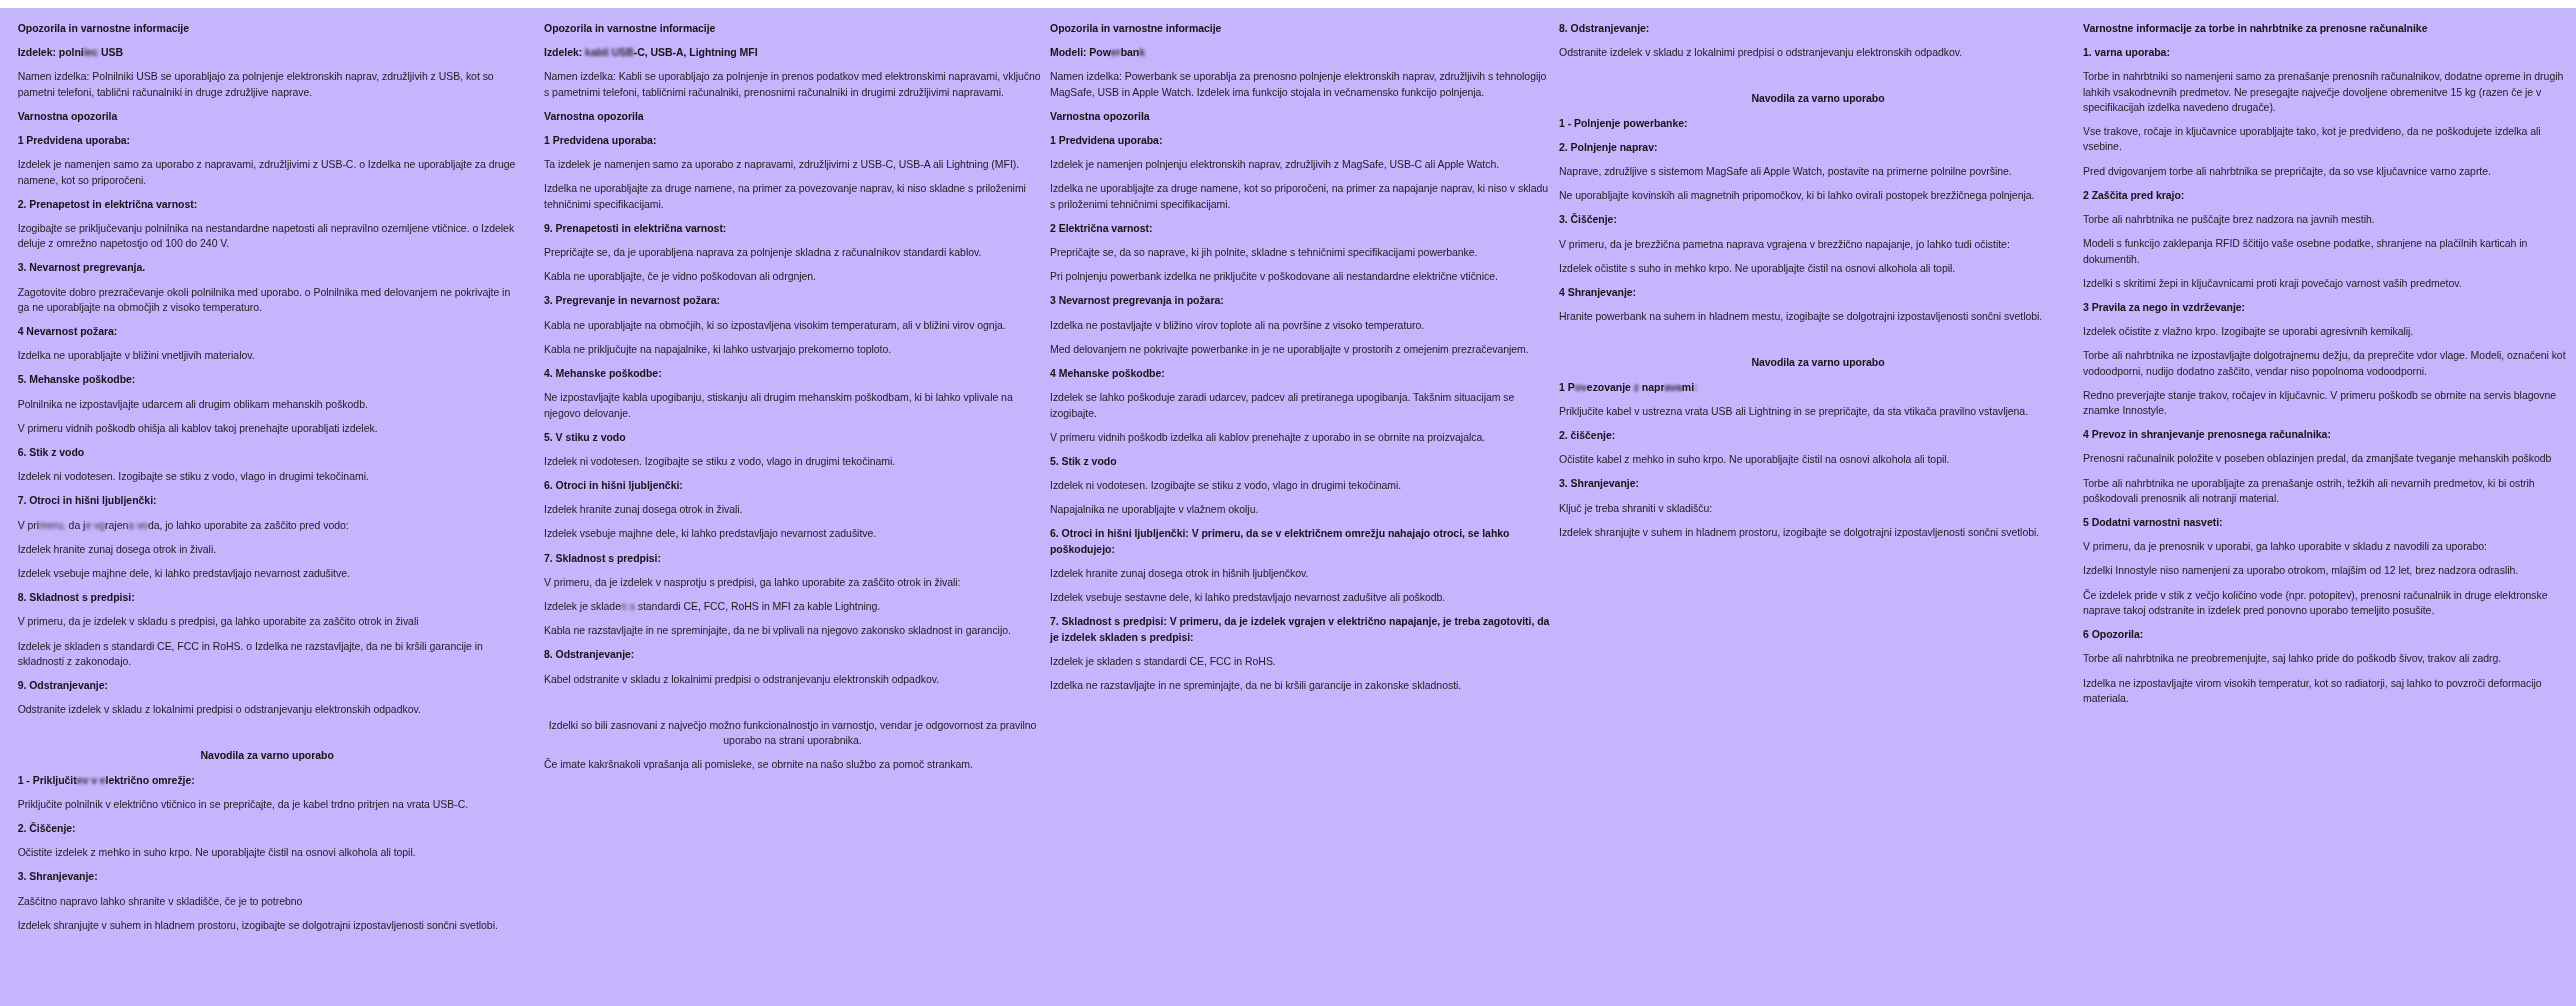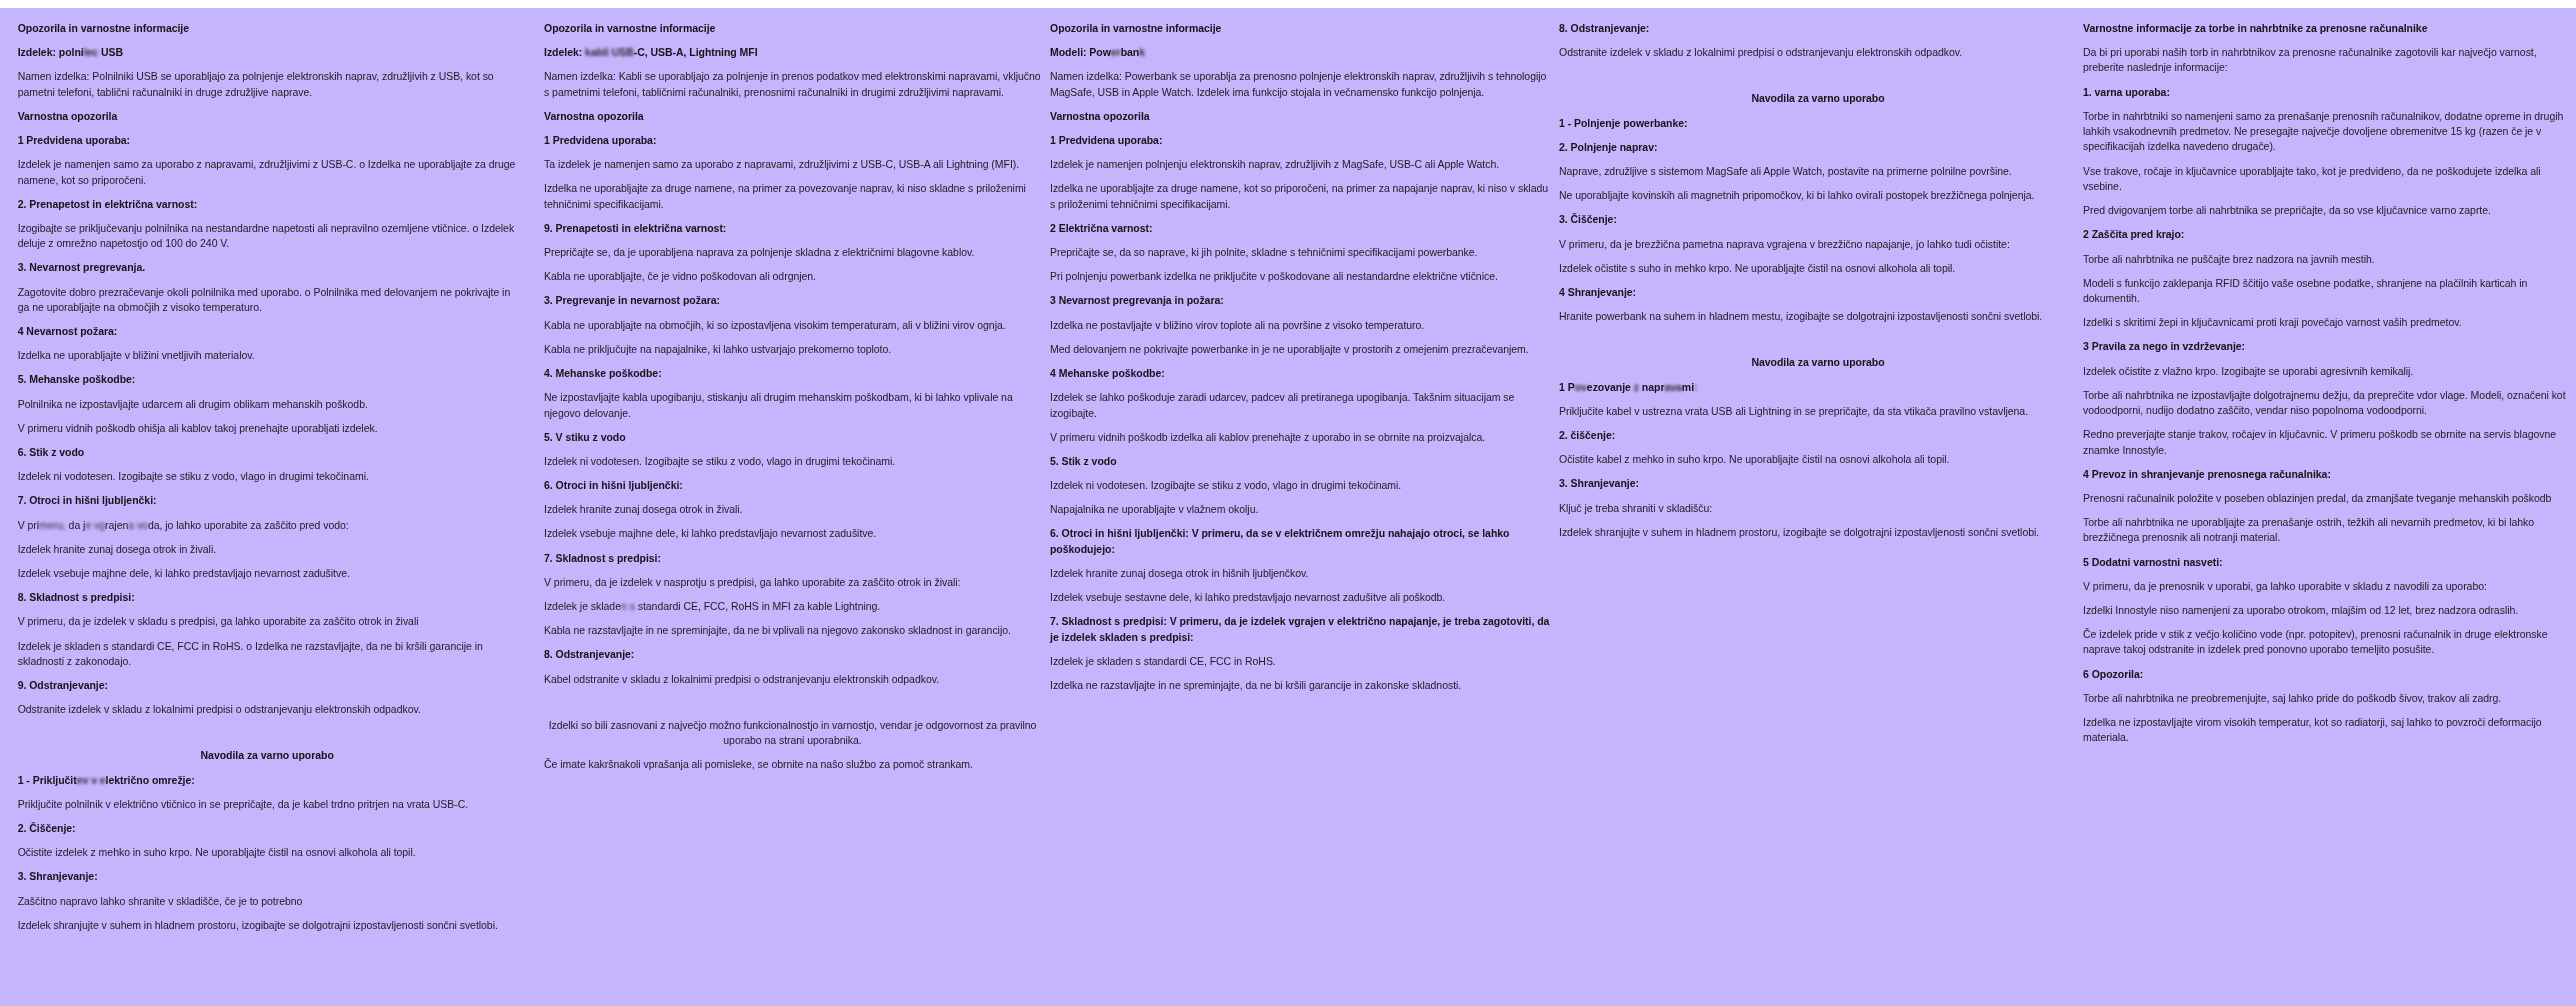--- a/index.html
+++ b/index.html
@@ -67,21 +67,21 @@
     </section>
   <section class="col col-2">
       <div class="blk title">Opozorila in varnostne informacije</div>
       <div class="blk h"><span>Izdelek: </span><span class="bl">kabli USB</span><span>-C, USB-A, Lightning MFI</span></div>
       <div class="blk p">Namen izdelka: Kabli se uporabljajo za polnjenje in prenos podatkov med elektronskimi napravami, vključno s pametnimi telefoni, tabličnimi računalniki, prenosnimi računalniki in drugimi združljivimi napravami.</div>
       <div class="blk h">Varnostna opozorila</div>
       <div class="blk h">1 Predvidena uporaba:</div>
       <div class="blk p">Ta izdelek je namenjen samo za uporabo z napravami, združljivimi z USB-C, USB-A ali Lightning (MFI).</div>
       <div class="blk p">Izdelka ne uporabljajte za druge namene, na primer za povezovanje naprav, ki niso skladne s priloženimi tehničnimi specifikacijami.</div>
       <div class="blk h">9. Prenapetosti in električna varnost:</div>
-      <div class="blk p">Prepričajte se, da je uporabljena naprava za polnjenje skladna z električnimi blagovne kablov.</div>
+      <div class="blk p">Prepričajte se, da je uporabljena naprava za polnjenje skladna z računalnikov standardi kablov.</div>
       <div class="blk p">Kabla ne uporabljajte, če je vidno poškodovan ali odrgnjen.</div>
       <div class="blk h">3. Pregrevanje in nevarnost požara:</div>
       <div class="blk p">Kabla ne uporabljajte na območjih, ki so izpostavljena visokim temperaturam, ali v bližini virov ognja.</div>
       <div class="blk p">Kabla ne priključujte na napajalnike, ki lahko ustvarjajo prekomerno toploto.</div>
       <div class="blk h">4. Mehanske poškodbe:</div>
       <div class="blk p">Ne izpostavljajte kabla upogibanju, stiskanju ali drugim mehanskim poškodbam, ki bi lahko vplivale na njegovo delovanje.</div>
       <div class="blk h">5. V stiku z vodo</div>
       <div class="blk p">Izdelek ni vodotesen. Izogibajte se stiku z vodo, vlago in drugimi tekočinami.</div>
       <div class="blk h">6. Otroci in hišni ljubljenčki:</div>
       <div class="blk p">Izdelek hranite zunaj dosega otrok in živali.</div>
@@ -139,36 +139,35 @@
       <div class="blk h"><span>1 P</span><span class="bl">ov</span><span>ezovanje </span><span class="bl">z</span><span> napr</span><span class="bl">ava</span><span>mi</span><span class="bl">:</span></div>
       <div class="blk p">Priključite kabel v ustrezna vrata USB ali Lightning in se prepričajte, da sta vtikača pravilno vstavljena.</div>
       <div class="blk h">2. čiščenje:</div>
       <div class="blk p">Očistite kabel z mehko in suho krpo. Ne uporabljajte čistil na osnovi alkohola ali topil.</div>
       <div class="blk h">3. Shranjevanje:</div>
       <div class="blk p">Ključ je treba shraniti v skladišču:</div>
       <div class="blk p">Izdelek shranjujte v suhem in hladnem prostoru, izogibajte se dolgotrajni izpostavljenosti sončni svetlobi.</div>
     </section>
   <section class="col col-5">
       <div class="blk title">Varnostne informacije za torbe in nahrbtnike za prenosne računalnike</div>
-      <div class="blk p">Da bi pri uporabi naših torb in nahrbtnikov za prenosne računalnike zagotovili kar največjo varnost, preberite naslednje informacije:</div>
       <div class="blk h">1. varna uporaba:</div>
       <div class="blk p">Torbe in nahrbtniki so namenjeni samo za prenašanje prenosnih računalnikov, dodatne opreme in drugih lahkih vsakodnevnih predmetov. Ne presegajte največje dovoljene obremenitve 15 kg (razen če je v specifikacijah izdelka navedeno drugače).</div>
       <div class="blk p">Vse trakove, ročaje in ključavnice uporabljajte tako, kot je predvideno, da ne poškodujete izdelka ali vsebine.</div>
       <div class="blk p">Pred dvigovanjem torbe ali nahrbtnika se prepričajte, da so vse ključavnice varno zaprte.</div>
       <div class="blk h">2 Zaščita pred krajo:</div>
       <div class="blk p">Torbe ali nahrbtnika ne puščajte brez nadzora na javnih mestih.</div>
       <div class="blk p">Modeli s funkcijo zaklepanja RFID ščitijo vaše osebne podatke, shranjene na plačilnih karticah in dokumentih.</div>
       <div class="blk p">Izdelki s skritimi žepi in ključavnicami proti kraji povečajo varnost vaših predmetov.</div>
       <div class="blk h">3 Pravila za nego in vzdrževanje:</div>
       <div class="blk p">Izdelek očistite z vlažno krpo. Izogibajte se uporabi agresivnih kemikalij.</div>
       <div class="blk p">Torbe ali nahrbtnika ne izpostavljajte dolgotrajnemu dežju, da preprečite vdor vlage. Modeli, označeni kot vodoodporni, nudijo dodatno zaščito, vendar niso popolnoma vodoodporni.</div>
       <div class="blk p">Redno preverjajte stanje trakov, ročajev in ključavnic. V primeru poškodb se obrnite na servis blagovne znamke Innostyle.</div>
       <div class="blk h">4 Prevoz in shranjevanje prenosnega računalnika:</div>
       <div class="blk p">Prenosni računalnik položite v poseben oblazinjen predal, da zmanjšate tveganje mehanskih poškodb</div>
-      <div class="blk p">Torbe ali nahrbtnika ne uporabljajte za prenašanje ostrih, težkih ali nevarnih predmetov, ki bi lahko brezžičnega prenosnik ali notranji material.</div>
+      <div class="blk p">Torbe ali nahrbtnika ne uporabljajte za prenašanje ostrih, težkih ali nevarnih predmetov, ki bi ostrih poškodovali prenosnik ali notranji material.</div>
       <div class="blk h">5 Dodatni varnostni nasveti:</div>
       <div class="blk p">V primeru, da je prenosnik v uporabi, ga lahko uporabite v skladu z navodili za uporabo:</div>
       <div class="blk p">Izdelki Innostyle niso namenjeni za uporabo otrokom, mlajšim od 12 let, brez nadzora odraslih.</div>
       <div class="blk p">Če izdelek pride v stik z večjo količino vode (npr. potopitev), prenosni računalnik in druge elektronske naprave takoj odstranite in izdelek pred ponovno uporabo temeljito posušite.</div>
       <div class="blk h">6 Opozorila:</div>
       <div class="blk p">Torbe ali nahrbtnika ne preobremenjujte, saj lahko pride do poškodb šivov, trakov ali zadrg.</div>
       <div class="blk p">Izdelka ne izpostavljajte virom visokih temperatur, kot so radiatorji, saj lahko to povzroči deformacijo materiala.</div>
     </section>
 </div>
 

